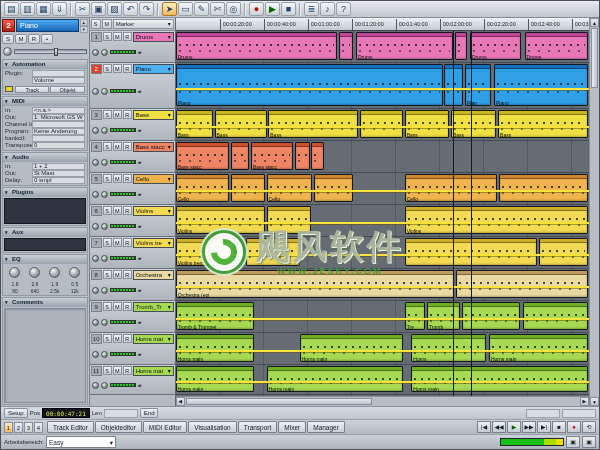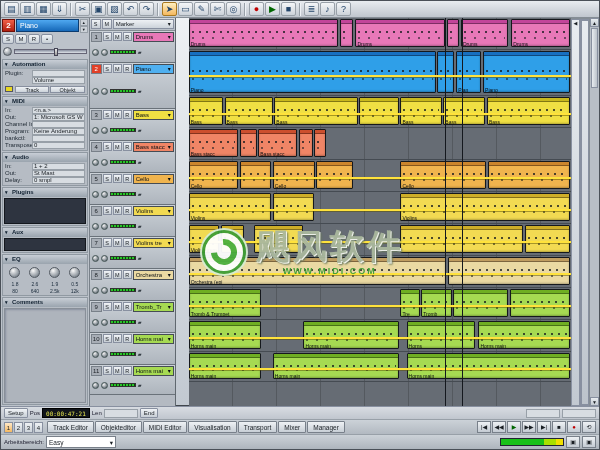--- a/index.html
+++ b/index.html
@@ -53,21 +53,21 @@
 .thead .r1{display:flex;gap:1px;height:10px;flex:0 0 10px}
 .tnum{width:11px;font-size:6px;text-align:center;line-height:9px;background:#a8aeb6;border:1px solid #788089}
 .sel .tnum{background:#e04028;color:#fff}
 .tbtn{width:9px;height:9px;font-size:5.5px;line-height:8px;text-align:center;background:linear-gradient(#f0f3f6,#c6cdd4);border:1px solid #8890a0}
 .chip{flex:1;font-size:6px;line-height:8px;padding:0 2px;border:1px solid #454c54;color:#0c1014;display:flex;justify-content:space-between;overflow:hidden;white-space:nowrap}
 .r2{display:flex;gap:2px;align-items:center;flex:1;padding:1px 1px 0}
 .mknob{width:7px;height:7px;border-radius:50%;background:radial-gradient(circle at 35% 30%,#f4f4f4,#79828a 70%,#444);border:1px solid #455}
 .hmeter{width:26px;height:4px;border:1px solid #333;background:repeating-linear-gradient(90deg,#27c427 0 2px,#0d400d 2px 3px)}
 .ticon{font-size:5px;color:#333c44;line-height:6px}
 
-.arrange{flex:1;min-width:0;display:flex;position:relative;background:#666c74}
+.arrange{flex:1;min-width:0;display:flex;flex-direction:column;position:relative;background:#666c74}
 .ruler{flex:0 0 13px;position:relative;background:linear-gradient(#eef1f4,#c2c9d1);border-bottom:1px solid #40464c;overflow:hidden}
 .tick{position:absolute;top:1px;bottom:0;border-left:1px solid #556;padding-left:2px;font-size:5.5px;line-height:11px;color:#102030;white-space:nowrap}
 .lanes{flex:1;position:relative;overflow:hidden;background:linear-gradient(#70767e,#62686f);background-image:repeating-linear-gradient(90deg,transparent 0 43px,rgba(0,0,0,.18) 43px 44px)}
 .lane{position:relative;border-bottom:1px solid #454b52}
 .clip{position:absolute;top:1px;bottom:2px;border:1px solid #15181c;overflow:hidden;border-radius:1px;box-shadow:inset 0 -1px 2px rgba(0,0,0,.25)}
 .strip{height:4px;border-bottom:1px solid rgba(0,0,0,.35)}
 .notes{position:absolute;left:2px;right:2px;top:44%;height:2px;background:repeating-linear-gradient(90deg,#14181c 0 1.6px,transparent 1.6px 7px);opacity:.75}
 .notes2{position:absolute;left:2px;right:2px;top:64%;height:2px;background:repeating-linear-gradient(90deg,#14181c 0 1.6px,transparent 1.6px 10px);opacity:.55}
 .clip-label{position:absolute;left:1px;bottom:-1px;font-size:5px;line-height:6px;color:#0a0d10;white-space:nowrap}
 .auto-line{position:absolute;left:0;right:0;top:56%;height:2px;background:#ffe23c;box-shadow:0 1px 0 rgba(90,80,0,.5);z-index:4;pointer-events:none}
@@ -817,21 +817,21 @@
         </div>
       <div class="hscroll">
         <span class="harrow">◀</span>
         <div class="hthumb"></div>
         <span class="harrow" style="margin-left:auto">▶</span>
       </div>
       <div class="watermark">
         <div class="wm-logo"></div>
         <div class="wm-text">
           <span class="wm-cn">飓风软件</span>
-          <span class="wm-url">WWW.MIDI.COM</span>
+          <span class="wm-url">WWW.JESKY.COM</span>
         </div>
       </div>
     </div>
 
     <div class="vscroll">
       <span class="varrow">▲</span>
       <div class="vthumb"></div>
       <div class="vspace"></div>
       <span class="varrow">▼</span>
     </div>

